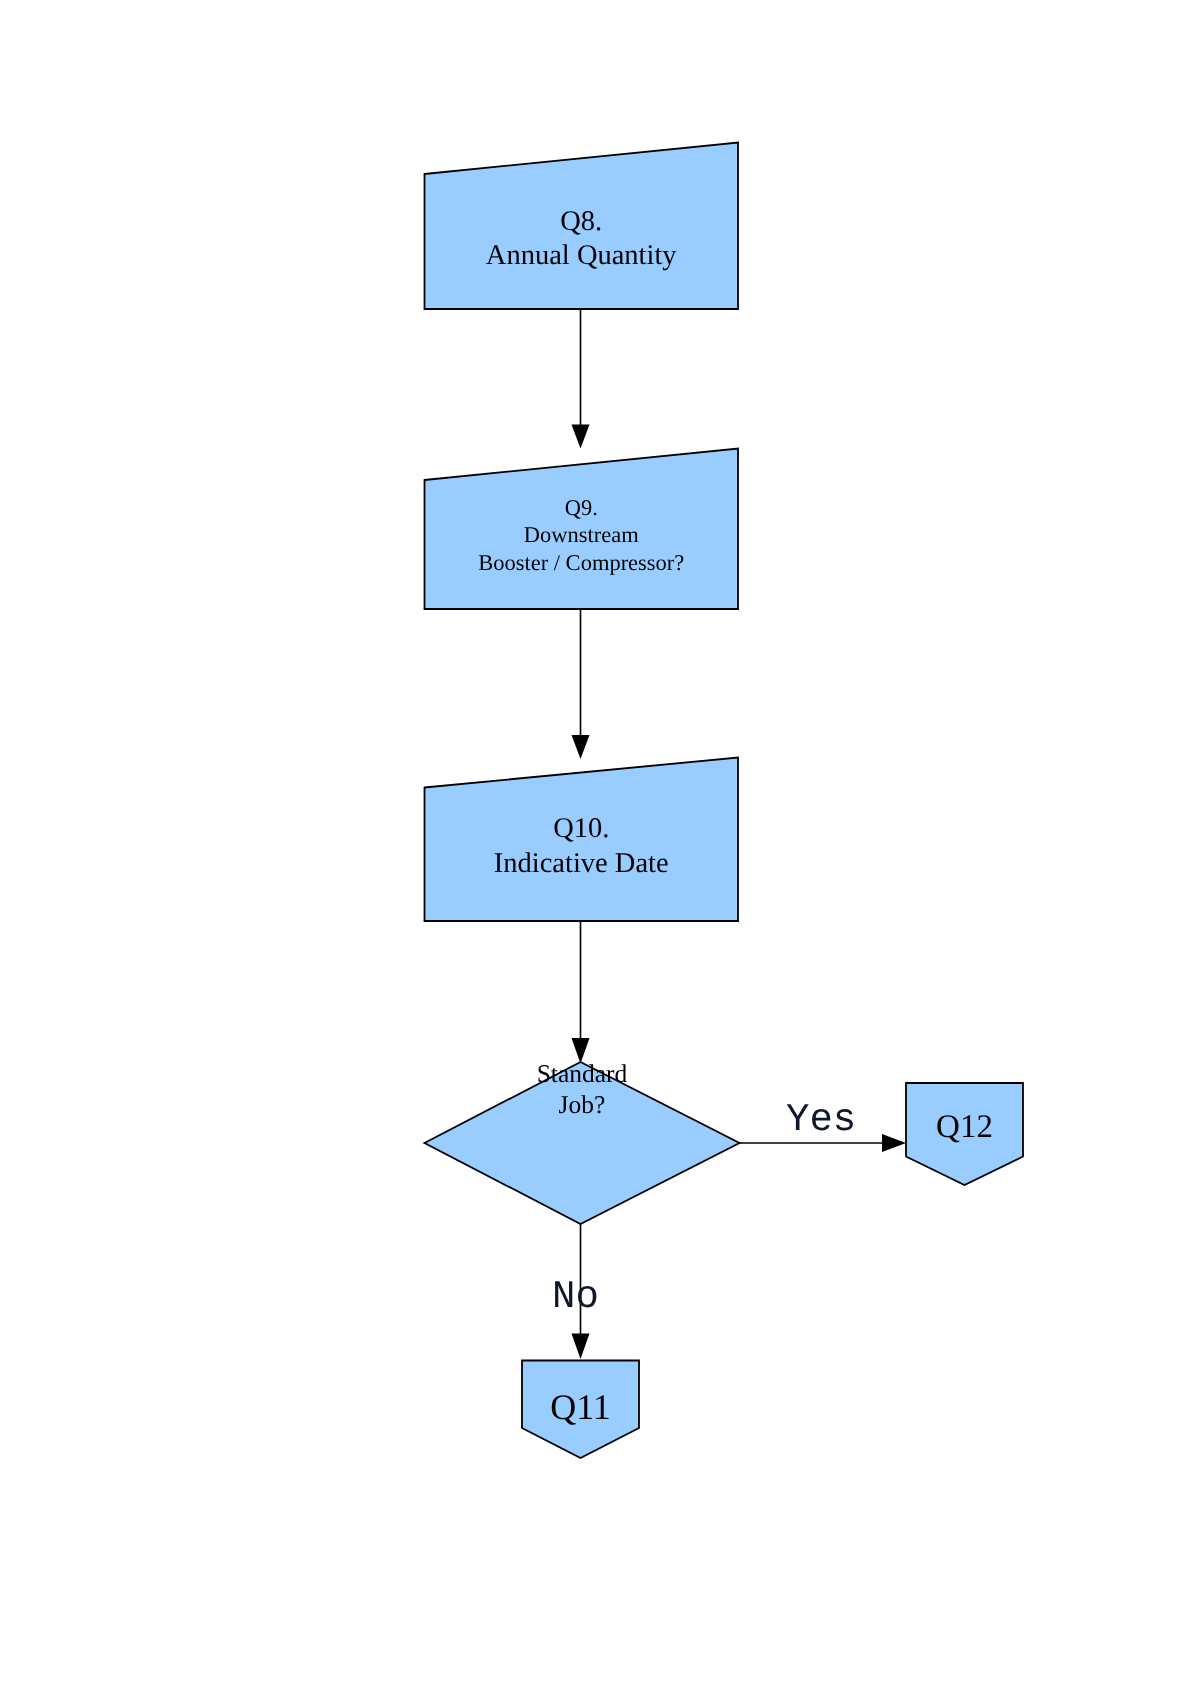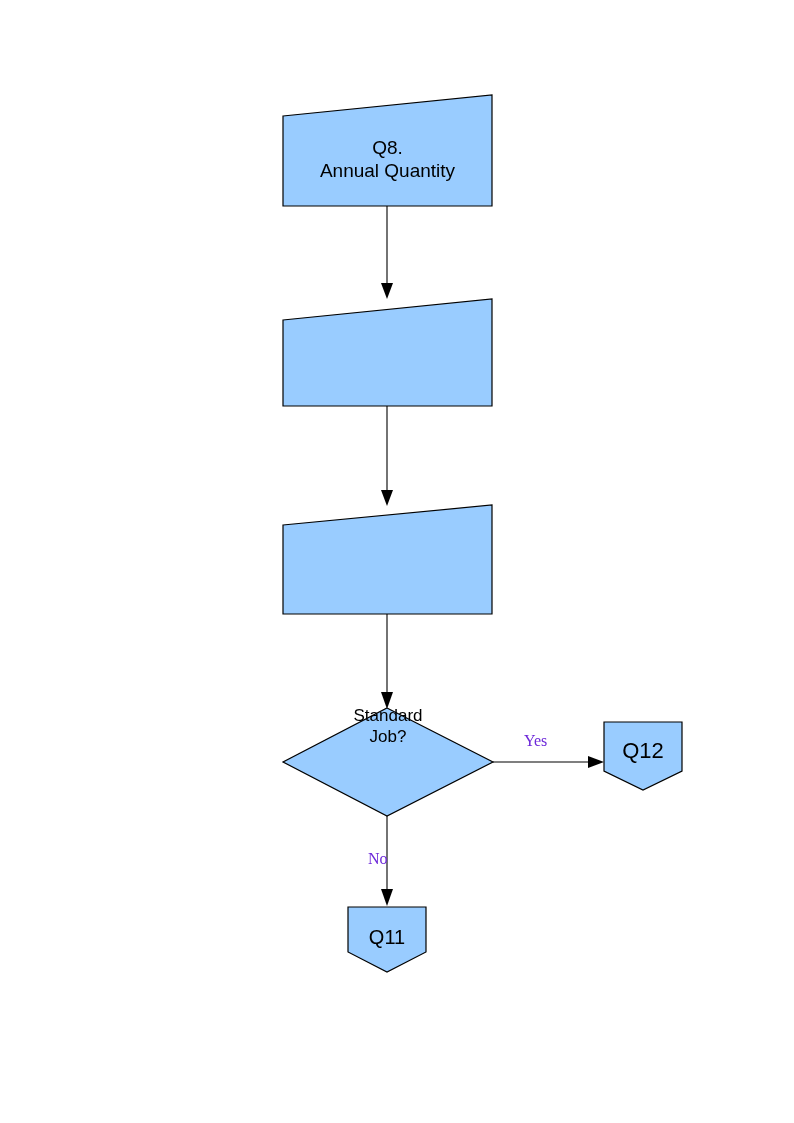--- a/index.html
+++ b/index.html
@@ -40,30 +40,30 @@
     fill: none;
   }
   .arrow-head {
     fill: #000000;
     stroke: none;
   }
   .node-text {
     position: absolute;
     text-align: center;
     color: #000000;
-    font-family: Liberation Sans, sans-serif;
+    font-family: Liberation Serif, serif;
     line-height: 1.22;
     white-space: pre-line;
     pointer-events: none;
   }
   .edge-label {
     position: absolute;
-    color: #6d28d9;
-    font-family: Liberation Serif, serif;
-    font-size: 16px;
+    color: #0f172a;
+    font-family: Liberation Mono, monospace;
+    font-size: 26px;
     line-height: 1;
     white-space: nowrap;
   }
   .t-q8 {
     left: 283px;
     top: 136px;
     width: 209px;
     font-size: 19px;
   }
   .t-q9 {
@@ -81,21 +81,21 @@
   .t-decision {
     left: 300px;
     top: 706px;
     width: 176px;
     font-size: 17px;
   }
   .t-q11 {
     left: 348px;
     top: 925px;
     width: 78px;
-    font-size: 20px;
+    font-size: 24px;
   }
   .t-q12 {
     left: 604px;
     top: 738px;
     width: 78px;
     font-size: 22px;
   }
   .l-yes {
     left: 524px;
     top: 733px;
@@ -137,21 +137,26 @@
     <line class="connector-line" x1="387" y1="816" x2="387" y2="893"></line>
     <polygon class="arrow-head" points="387,906 381,889 393,889"></polygon>
 
     <polygon class="node-shape" points="348,907 426,907 426,952 387,972 348,952"></polygon>
 
   </svg>
 
   <div class="node-text t-q8">Q8.
 Annual Quantity</div>
 
+  <div class="node-text t-q9">Q9.
+Downstream
+Booster / Compressor?</div>
 
+  <div class="node-text t-q10">Q10.
+Indicative Date</div>
 
   <div class="node-text t-decision">Standard
 Job?</div>
 
   <div class="node-text t-q11">Q11</div>
 
   <div class="node-text t-q12">Q12</div>
 
   <div class="edge-label l-yes">Yes</div>
 

